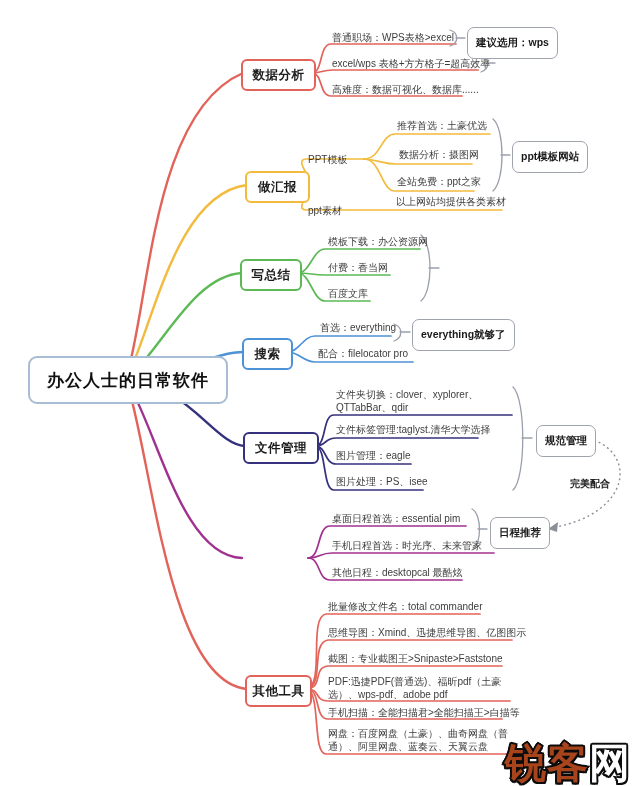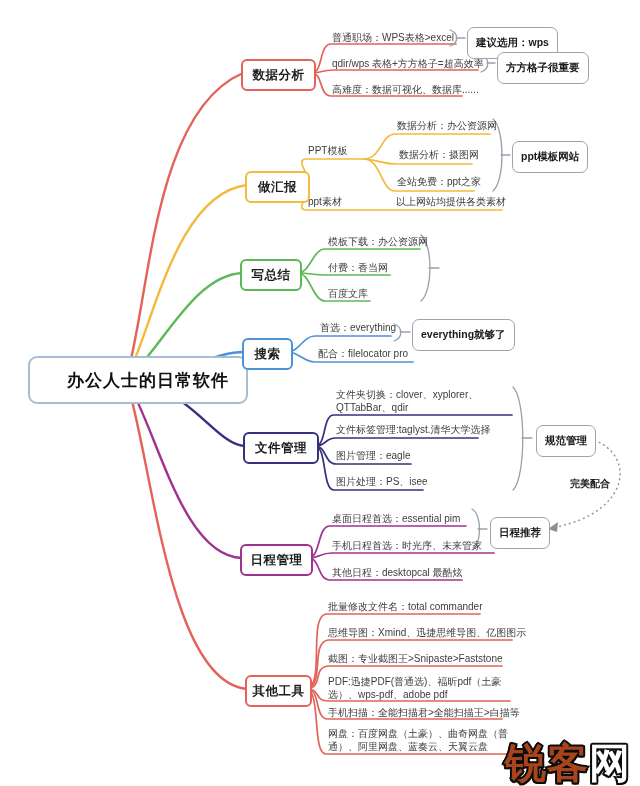--- a/index.html
+++ b/index.html
@@ -4,33 +4,33 @@
 <style>
   html,body{margin:0;padding:0;background:#ffffff;}
   .stage{
     position:relative;width:640px;height:786px;background:#ffffff;overflow:hidden;
     font-family:"Liberation Sans","DejaVu Sans",sans-serif;
   }
   .stage svg{position:absolute;left:0;top:0;}
   .central{
     position:absolute;display:flex;align-items:center;justify-content:center;
     background:#ffffff;border:2.5px solid #a7bdd3;border-radius:9px;
-    font-size:17px;font-weight:700;color:#111;letter-spacing:1px;z-index:3;padding-left:20px;
+    font-size:17px;font-weight:700;color:#111;letter-spacing:1px;z-index:3;
   }
   .branch{
     position:absolute;display:flex;align-items:center;justify-content:center;
     background:#ffffff;border:2px solid;border-radius:6px;
     font-size:12.5px;font-weight:700;color:#1c1c1c;z-index:3;letter-spacing:.5px;
   }
   .leaf{
     position:absolute;font-size:10px;color:#3d3d3d;white-space:nowrap;z-index:2;
     line-height:13px;
   }
   .leaf.wrap{white-space:normal;}
-  .sublabel{position:absolute;font-size:10px;color:#3d3d3d;white-space:nowrap;z-index:2;}
+  .sublabel{position:absolute;font-size:10px;color:#3d3d3d;white-space:nowrap;z-index:2;margin-top:9px;}
   .callout{
     position:absolute;display:inline-flex;align-items:center;justify-content:center;
     background:#ffffff;border:1.3px solid #9fa3ad;border-radius:7px;
     font-size:10.5px;font-weight:700;color:#1a1a1a;padding:8px 8px;z-index:3;white-space:nowrap;
   }
   .perfect{
     position:absolute;font-size:10px;font-weight:700;color:#222;z-index:3;white-space:nowrap;
   }
   .wm{
     position:absolute;left:505px;top:736px;z-index:4;font-weight:900;font-size:41px;
@@ -139,35 +139,31 @@
     </div>
   <div class="branch" style="left:240px;top:259px;width:58px;height:28px;border-color:#5cb956">
     <span>写总结</span>
     </div>
   <div class="branch" style="left:242px;top:338px;width:47px;height:28px;border-color:#4d92d6">
     <span>搜索</span>
     </div>
   <div class="branch" style="left:243px;top:432px;width:72px;height:28px;border-color:#35317d">
     <span>文件管理</span>
     </div>
-  <div class="branch" style="left:240px;top:544px;width:69px;height:28px;border-color:#a1318f">
-    <span>日程管理</span>
-    </div>
   <div class="branch" style="left:245px;top:675px;width:63px;height:28px;border-color:#e2635a">
     <span>其他工具</span>
     </div>
 
   <div class="leaf" style="left:332px;top:31px">普通职场：WPS表格&gt;excel</div>
   <div class="callout" style="left:467px;top:27px">建议选用：wps</div>
-  <div class="leaf" style="left:332px;top:57px">qdir/wps 表格+方方格子=超高效率</div>
-  <div class="callout" style="left:497px;top:52px">方方格子很重要</div>
+  <div class="leaf" style="left:332px;top:57px">excel/wps 表格+方方格子=超高效率</div>
   <div class="leaf" style="left:332px;top:83px">高难度：数据可视化、数据库......</div>
 
   <div class="sublabel" style="left:308px;top:144px">PPT模板</div>
-  <div class="leaf" style="left:397px;top:119px">数据分析：办公资源网</div>
+  <div class="leaf" style="left:397px;top:119px">推荐首选：土豪优选</div>
   <div class="leaf" style="left:399px;top:148px">数据分析：摄图网</div>
   <div class="leaf" style="left:397px;top:175px">全站免费：ppt之家</div>
   <div class="callout" style="left:512px;top:141px">ppt模板网站</div>
   <div class="sublabel" style="left:308px;top:195px">ppt素材</div>
   <div class="leaf" style="left:396px;top:195px">以上网站均提供各类素材</div>
 
   <div class="leaf" style="left:328px;top:235px">模板下载：办公资源网</div>
   <div class="leaf" style="left:328px;top:261px">付费：香当网</div>
   <div class="leaf" style="left:328px;top:287px">百度文库</div>
 

